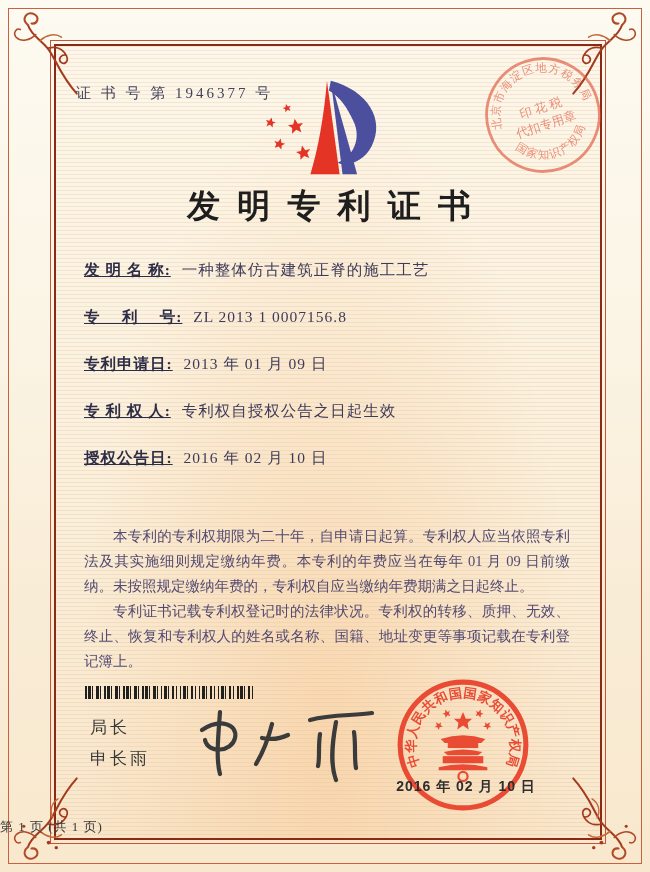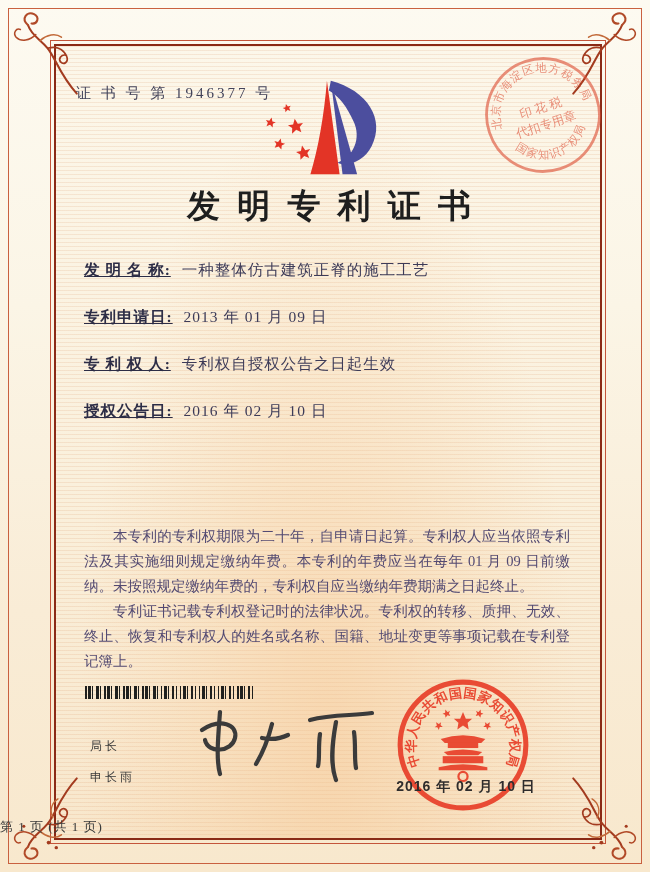--- a/index.html
+++ b/index.html
@@ -35,21 +35,21 @@
   .body-text{position:absolute;left:84px;right:80px;top:524px;font-size:14.5px;line-height:25px;
              color:#534a72;text-align:justify;}
   .body-text p{margin:0;text-indent:2em;}
   .barcode{position:absolute;left:85px;top:686px;width:168px;height:13px;
     background:repeating-linear-gradient(90deg,
       #20201e 0 1.5px, transparent 1.5px 3px,
       #20201e 3px 6px, transparent 6px 7px,
       #20201e 7px 8px, transparent 8px 11px,
       #20201e 11px 13.5px, transparent 13.5px 15px,
       #20201e 15px 16px, transparent 16px 19px);}
-  .sig-block{position:absolute;left:90px;top:731px;font-size:12px;color:#3a3a3a;letter-spacing:3px;line-height:31px;
+  .sig-block{position:absolute;left:90px;top:712px;font-size:17px;color:#3a3a3a;letter-spacing:3px;line-height:31px;
              font-family:"Liberation Sans","DejaVu Sans",sans-serif;}
   .signature{position:absolute;left:186px;top:700px;width:200px;height:100px;}
   .seal{position:absolute;left:392px;top:674px;width:142px;height:142px;opacity:0.93;}
   .seal-date{position:absolute;left:396px;top:778px;width:140px;text-align:center;font-size:14px;
              font-weight:600;color:#2e2c2c;letter-spacing:1px;z-index:5;
              font-family:"Liberation Sans","DejaVu Sans",sans-serif;}
   .footer{position:absolute;left:0;right:0;top:818px;text-align:left;font-size:13px;color:#3a3a3a;letter-spacing:1px;}
   svg text{font-family:"Liberation Serif","DejaVu Serif",serif;}
 </style>
 </head>
@@ -142,20 +142,24 @@
     <text x="60" y="57" text-anchor="middle" fill="#dd5036" font-size="11.5">印 花 税</text>
     <text x="60" y="73" text-anchor="middle" fill="#dd5036" font-size="11.5">代扣专用章</text>
   </svg>
 
   <div class="title">发明专利证书</div>
 
   <div class="fields">
     <div class="field-row">
       <span class="lab">发 明 名 称:</span>
       <span class="val">一种整体仿古建筑正脊的施工工艺</span>
+    </div>
+    <div class="field-row">
+      <span class="lab">专　 利　 号:</span>
+      <span class="val">ZL 2013 1 0007156.8</span>
     </div>
     <div class="field-row">
       <span class="lab">专利申请日:</span>
       <span class="val">2013 年 01 月 09 日</span>
     </div>
     <div class="field-row">
       <span class="lab">专 利 权 人:</span>
       <span class="val">专利权自授权公告之日起生效</span>
     </div>
     <div class="field-row">

